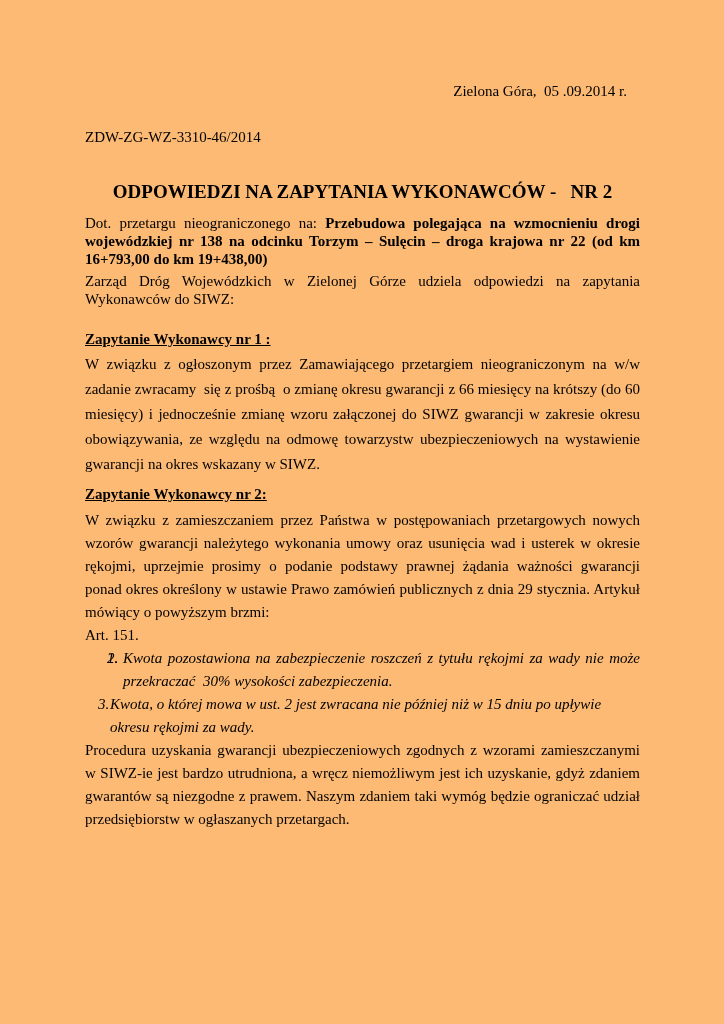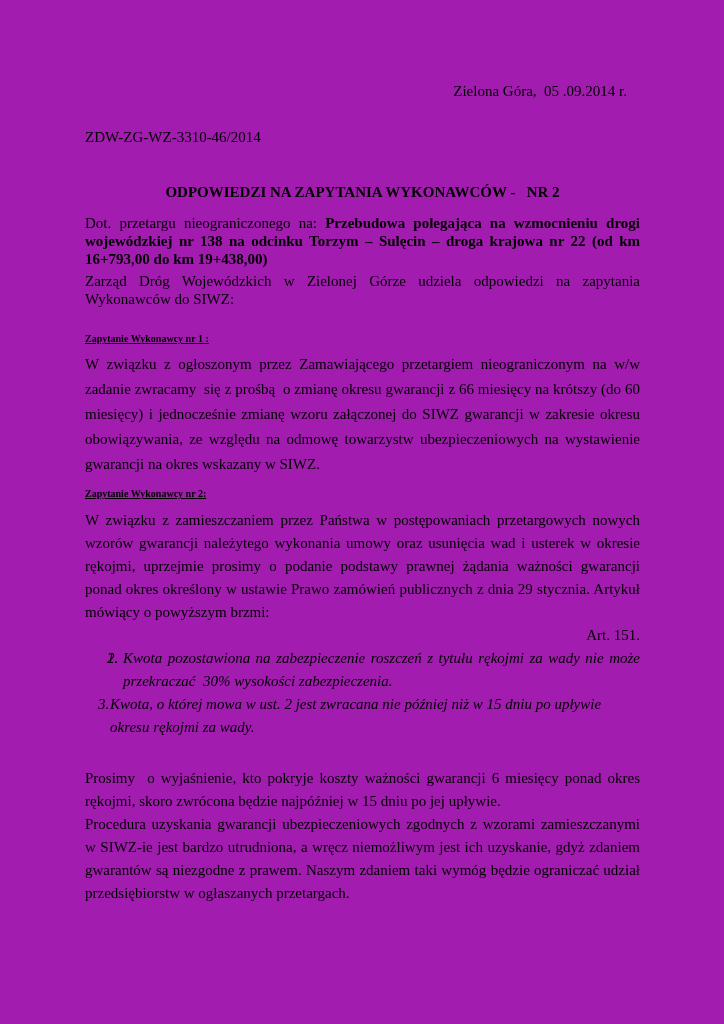--- a/index.html
+++ b/index.html
@@ -13,73 +13,72 @@
     font-family: "Liberation Serif", "DejaVu Serif", serif;
     font-size: 15px;
     color: #000000;
     overflow: hidden;
   }
   .page {
     box-sizing: border-box;
     width: 724px;
     height: 1024px;
     padding: 82px 84px 0 85px;
-    background: #a21caf;
+    background: #fdba74;
   }
   .date-line {
     text-align: right;
     padding-right: 13px;
     line-height: 18px;
     white-space: pre;
   }
   .ref {
     margin-top: 28px;
     line-height: 18px;
   }
   .title {
     margin: 36px 0 0 0;
-    font-size: 15px;
+    font-size: 19px;
     font-weight: bold;
     text-align: center;
     line-height: 20px;
     white-space: pre;
   }
   p { margin: 0; }
   .subject {
     margin-top: 12px;
     line-height: 18px;
     text-align: justify;
   }
   .subject .bold-part { font-weight: bold; }
   .intro {
     margin-top: 4px;
     line-height: 18px;
     text-align: justify;
   }
   .qhead {
     margin: 20px 0 0 0;
-    font-size: 10px;
+    font-size: 15px;
     font-weight: bold;
     text-decoration: underline;
     line-height: 22px;
   }
   .qhead.second { margin-top: 6px; }
   .qbody1 {
     margin-top: 2px;
     line-height: 25px;
     text-align: justify;
   }
   .qbody2 {
     margin-top: 4px;
     line-height: 23px;
     text-align: justify;
   }
   .artlabel {
     line-height: 23px;
-    text-align: right;
   }
   .list {
     font-style: italic;
   }
   .li {
     position: relative;
     line-height: 23px;
   }
   .li .num {
     position: absolute;
@@ -133,17 +132,16 @@
     <div class="li style12">
       <span class="num">2.</span>
       <span class="litext">Kwota pozostawiona na zabezpieczenie roszczeń z tytułu rękojmi za wady nie może przekraczać &nbsp;30% wysokości zabezpieczenia.</span>
     </div>
     <div class="li style3">
       <span class="num">3.</span>
       <span class="litext">Kwota, o której mowa w ust. 2 jest zwracana nie później niż w 15 dniu po upływie okresu rękojmi za wady.</span>
     </div>
   </div>
 
-  <p class="closing first">Prosimy &nbsp;o wyjaśnienie, kto pokryje koszty ważności gwarancji 6 miesięcy ponad okres rękojmi, skoro zwrócona będzie najpóźniej w 15 dniu po jej upływie.</p>
 
   <p class="closing">Procedura uzyskania gwarancji ubezpieczeniowych zgodnych z wzorami zamieszczanymi w SIWZ-ie jest bardzo utrudniona, a wręcz niemożliwym jest ich uzyskanie, gdyż zdaniem gwarantów są niezgodne z prawem. Naszym zdaniem taki wymóg będzie ograniczać udział przedsiębiorstw w ogłaszanych przetargach.</p>
 
 </div>
 
 </body></html>

